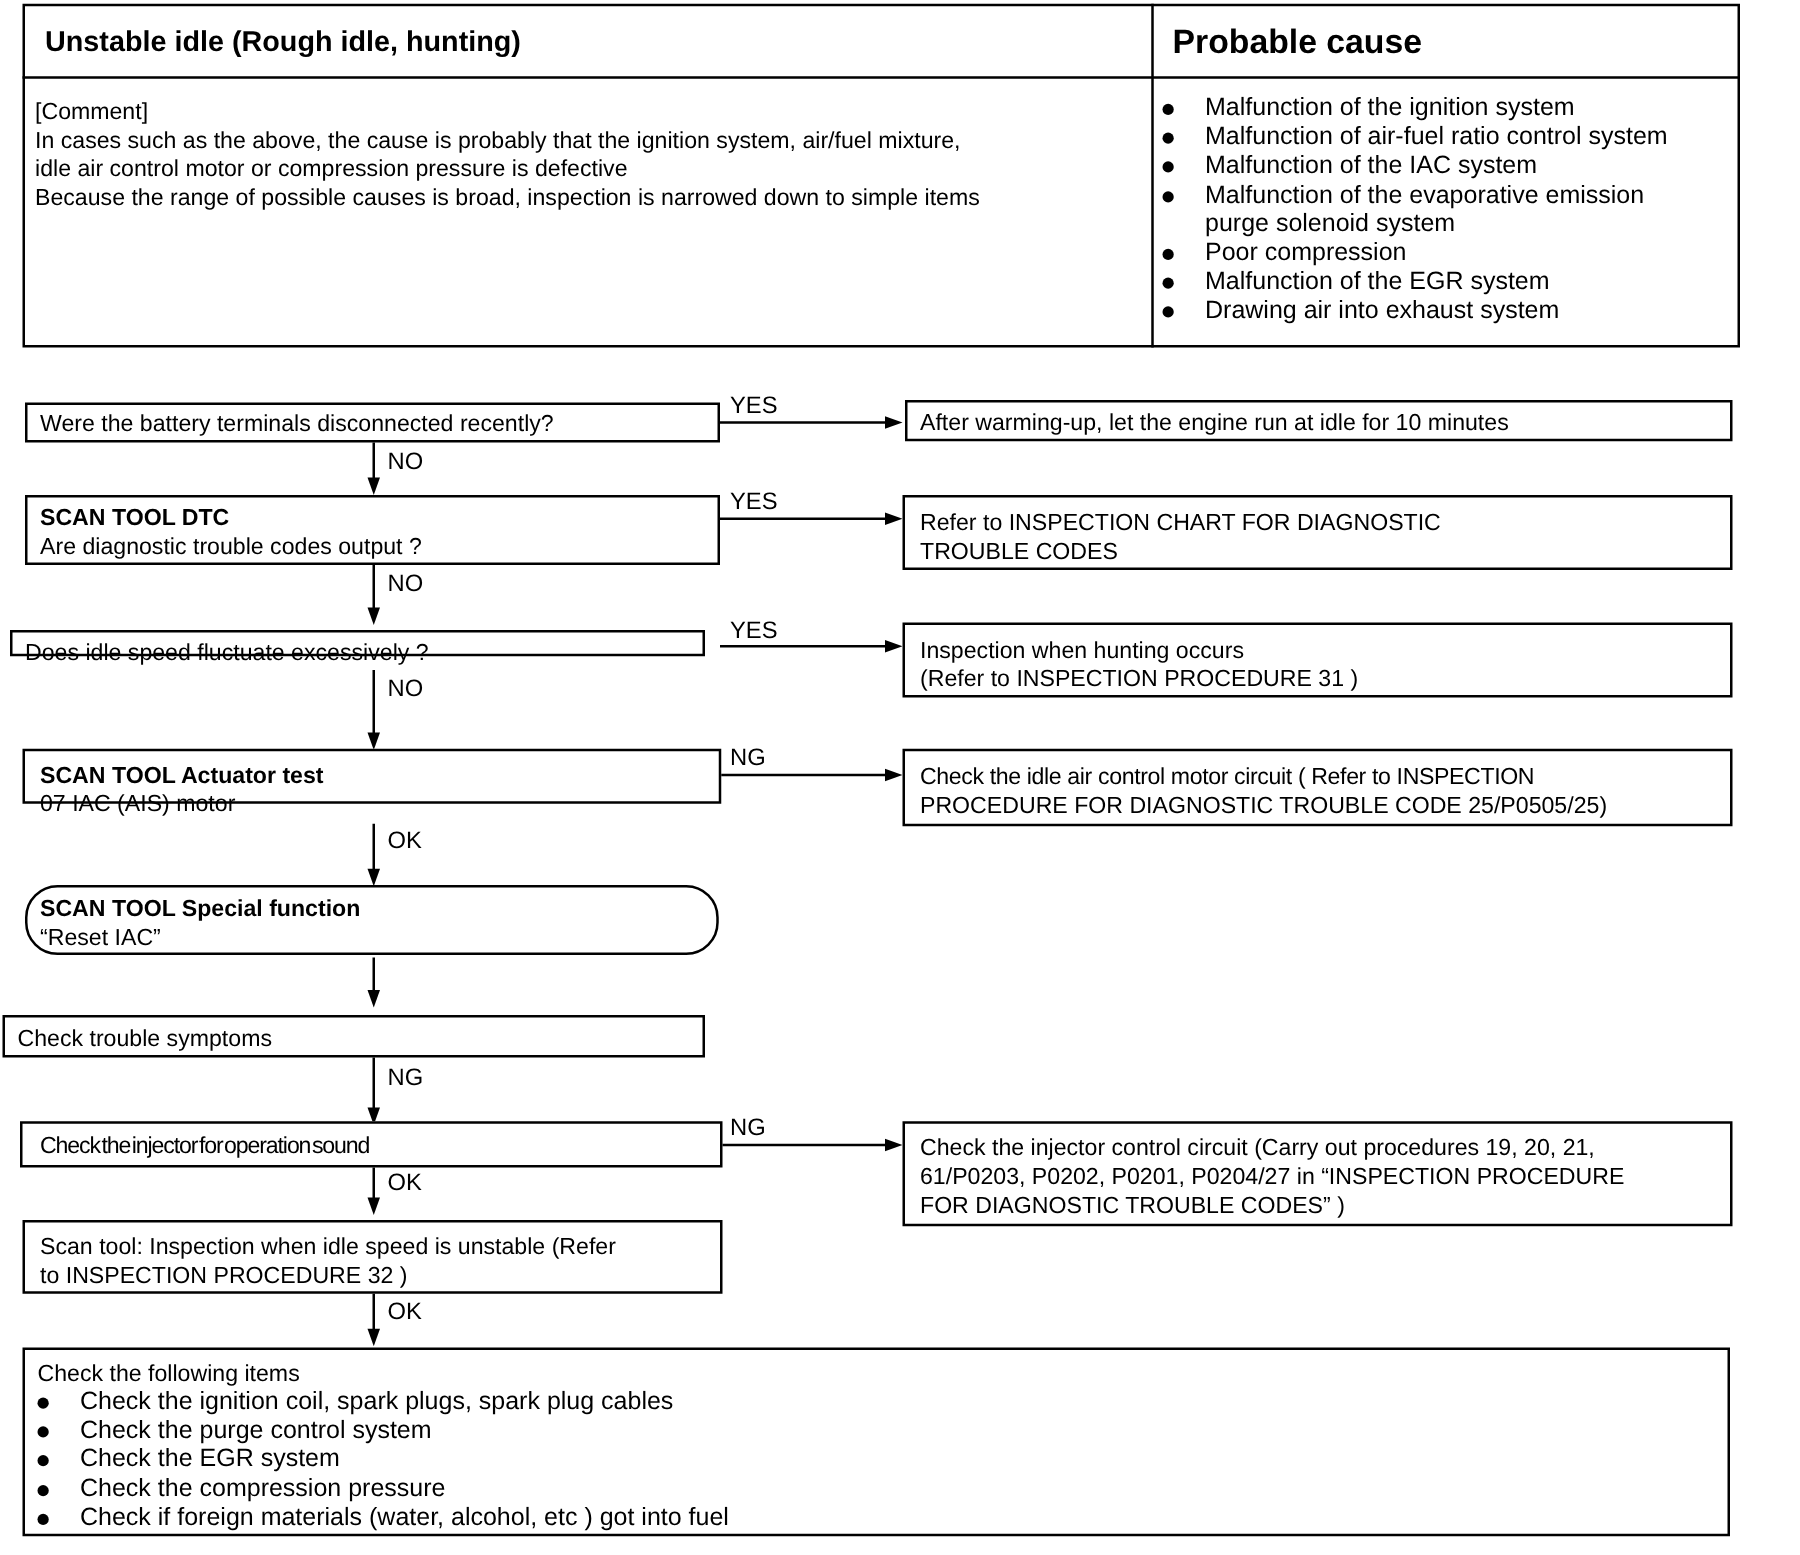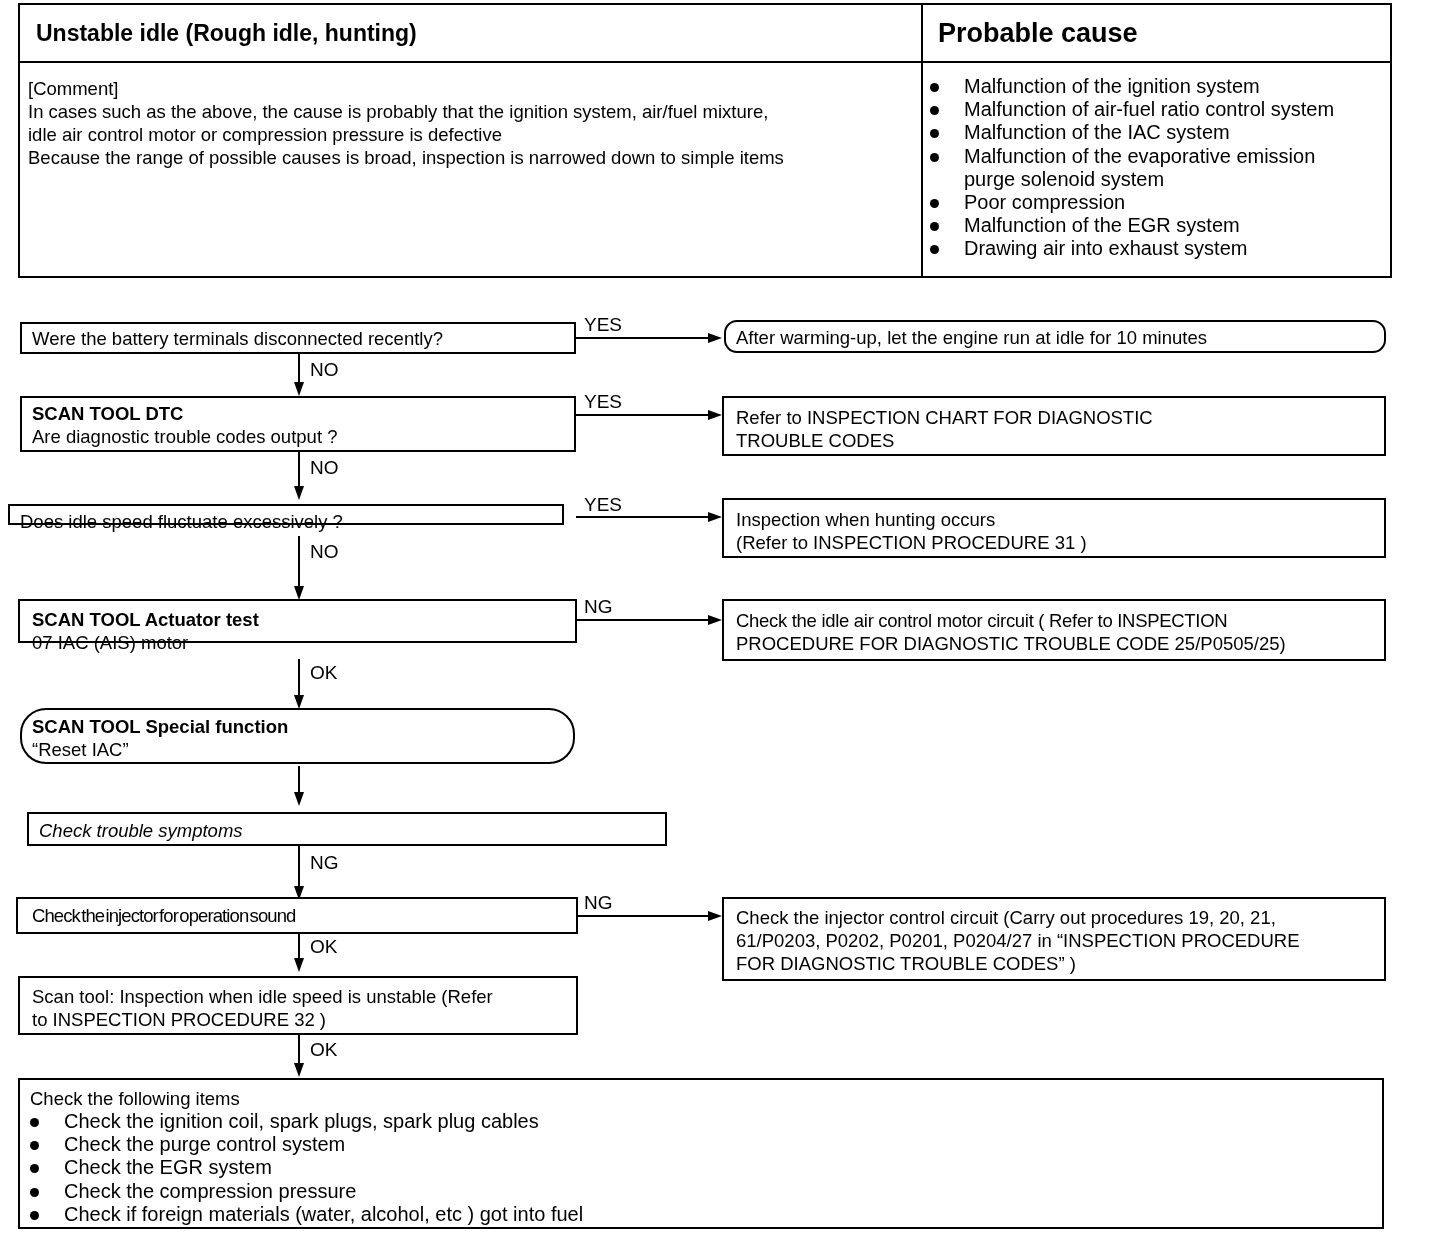--- a/index.html
+++ b/index.html
@@ -59,21 +59,21 @@
     <li><span>Drawing air into exhaust system</span></li>
   </ul>
 </div>
 
 <div class="box" style="left:20px; top:322px; width:556px; height:32px;">
   <div class="abs txt" style="left:10px; top:3px;">Were the battery terminals disconnected recently?</div>
 </div>
 <div class="lbl" style="left:584px; top:315px;">YES</div>
 <div class="hline" style="left:576px; top:337px; width:134px;"></div>
 <div class="arrow-r" style="left:708px; top:333px;"></div>
-<div class="box" style="left:724px; top:320px; width:662px; height:33px;border-radius:13px;">
+<div class="box" style="left:724px; top:320px; width:662px; height:33px;">
   <div class="abs txt" style="left:10px; top:4px;">After warming-up, let the engine run at idle for 10 minutes</div>
 </div>
 <div class="vline" style="left:298px; top:354px; height:30px;"></div>
 <div class="arrow-d" style="left:294px; top:382px;"></div>
 <div class="lbl" style="left:310px; top:360px;">NO</div>
 
 <div class="box" style="left:20px; top:396px; width:556px; height:56px;">
   <div class="abs txt bold" style="left:10px; top:4px;">SCAN TOOL DTC</div>
   <div class="abs txt" style="left:10px; top:27px;">Are diagnostic trouble codes output ?</div>
 </div>
@@ -117,21 +117,21 @@
 <div class="arrow-d" style="left:294px; top:695px;"></div>
 <div class="lbl" style="left:310px; top:663px;">OK</div>
 
 <div class="box" style="left:20px; top:708px; width:555px; height:56px;border-radius:26px;">
   <div class="abs txt bold" style="left:10px; top:5px;">SCAN TOOL Special function</div>
   <div class="abs txt" style="left:10px; top:28px;">“Reset IAC”</div>
 </div>
 <div class="vline" style="left:298px; top:766px; height:28px;"></div>
 <div class="arrow-d" style="left:294px; top:792px;"></div>
 
-<div class="box" style="left:27px; top:812px; width:640px; height:34px;font-style:italic;">
+<div class="box" style="left:2px; top:812px; width:562px; height:34px;">
   <div class="abs txt" style="left:10px; top:5px;">Check trouble symptoms</div>
 </div>
 <div class="vline" style="left:298px; top:846px; height:42px;"></div>
 <div class="arrow-d" style="left:294px; top:886px;"></div>
 <div class="lbl" style="left:310px; top:853px;">NG</div>
 
 <div class="box" style="left:16px; top:897px; width:562px; height:37px;">
   <div class="abs txt" style="left:14px; top:5px; letter-spacing:-0.9px; word-spacing:-3px;">Check the injector for operation sound</div>
 </div>
 <div class="lbl" style="left:584px; top:893px;">NG</div>

